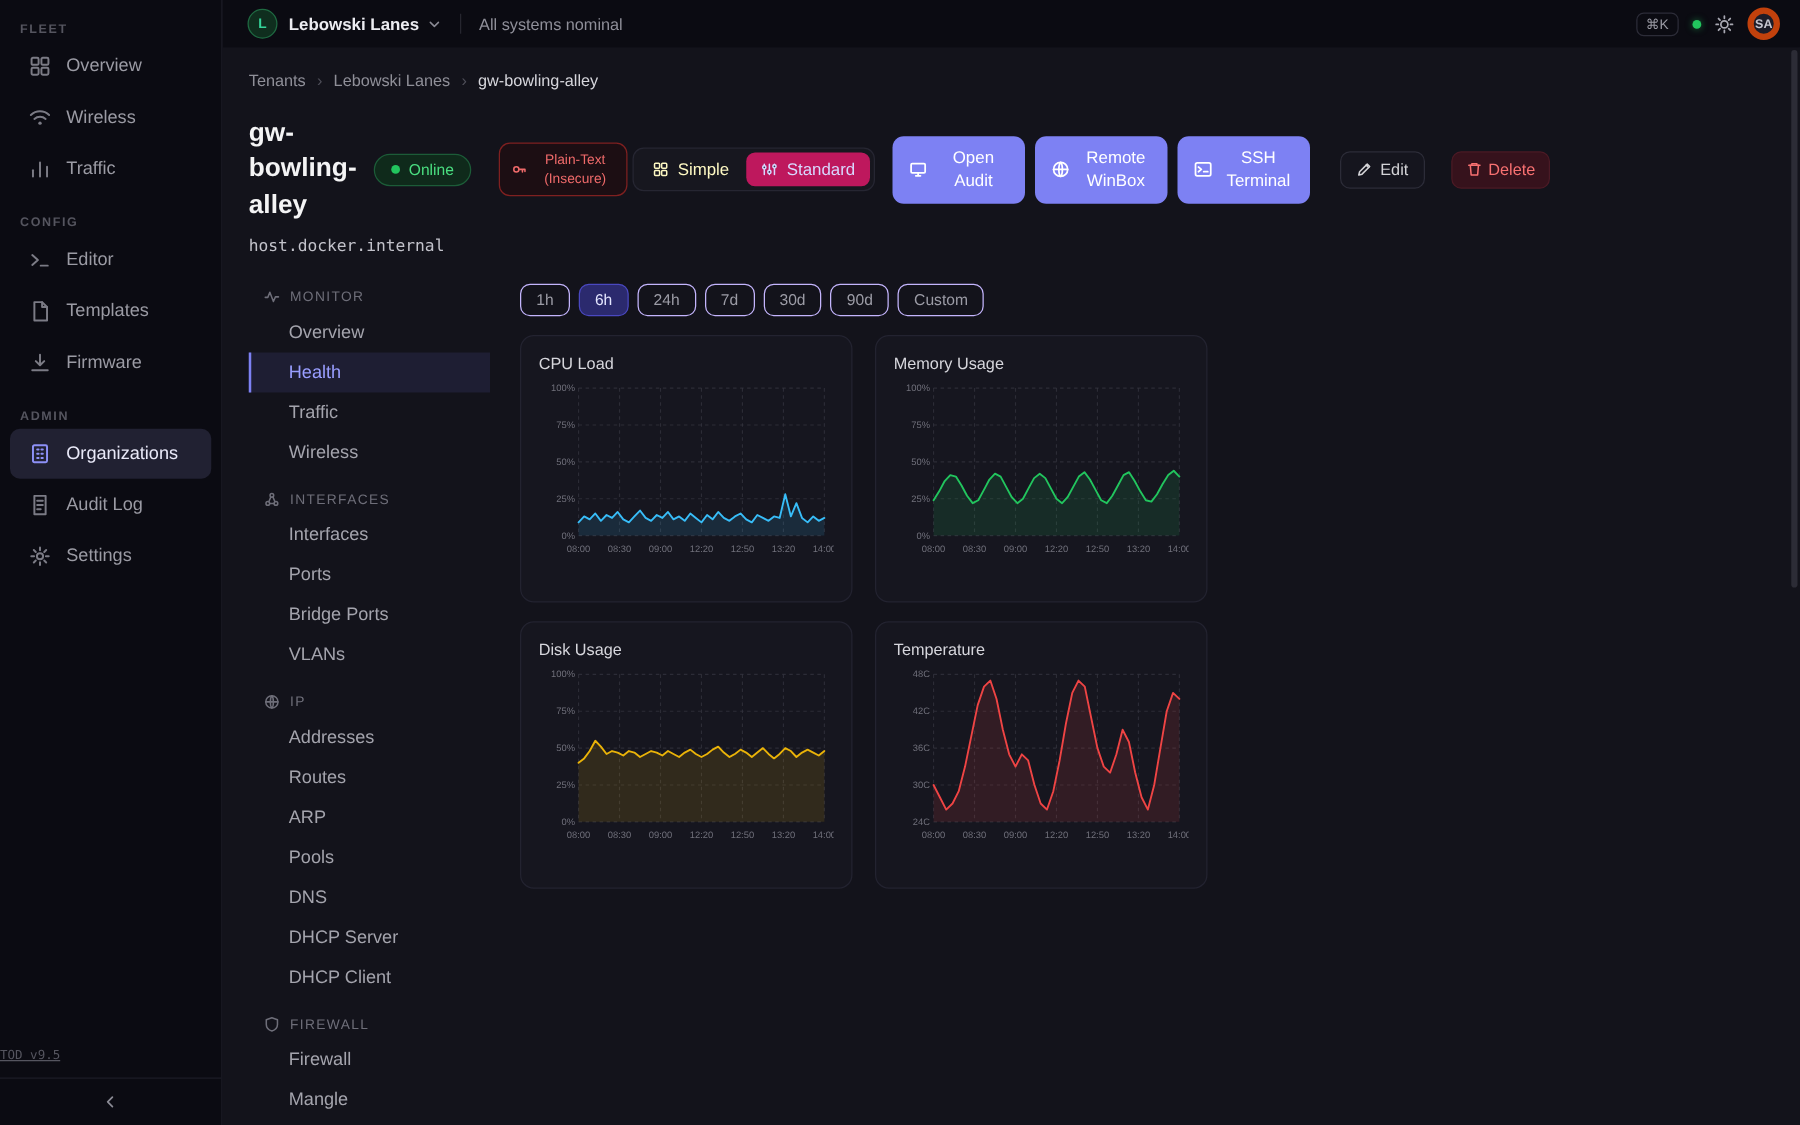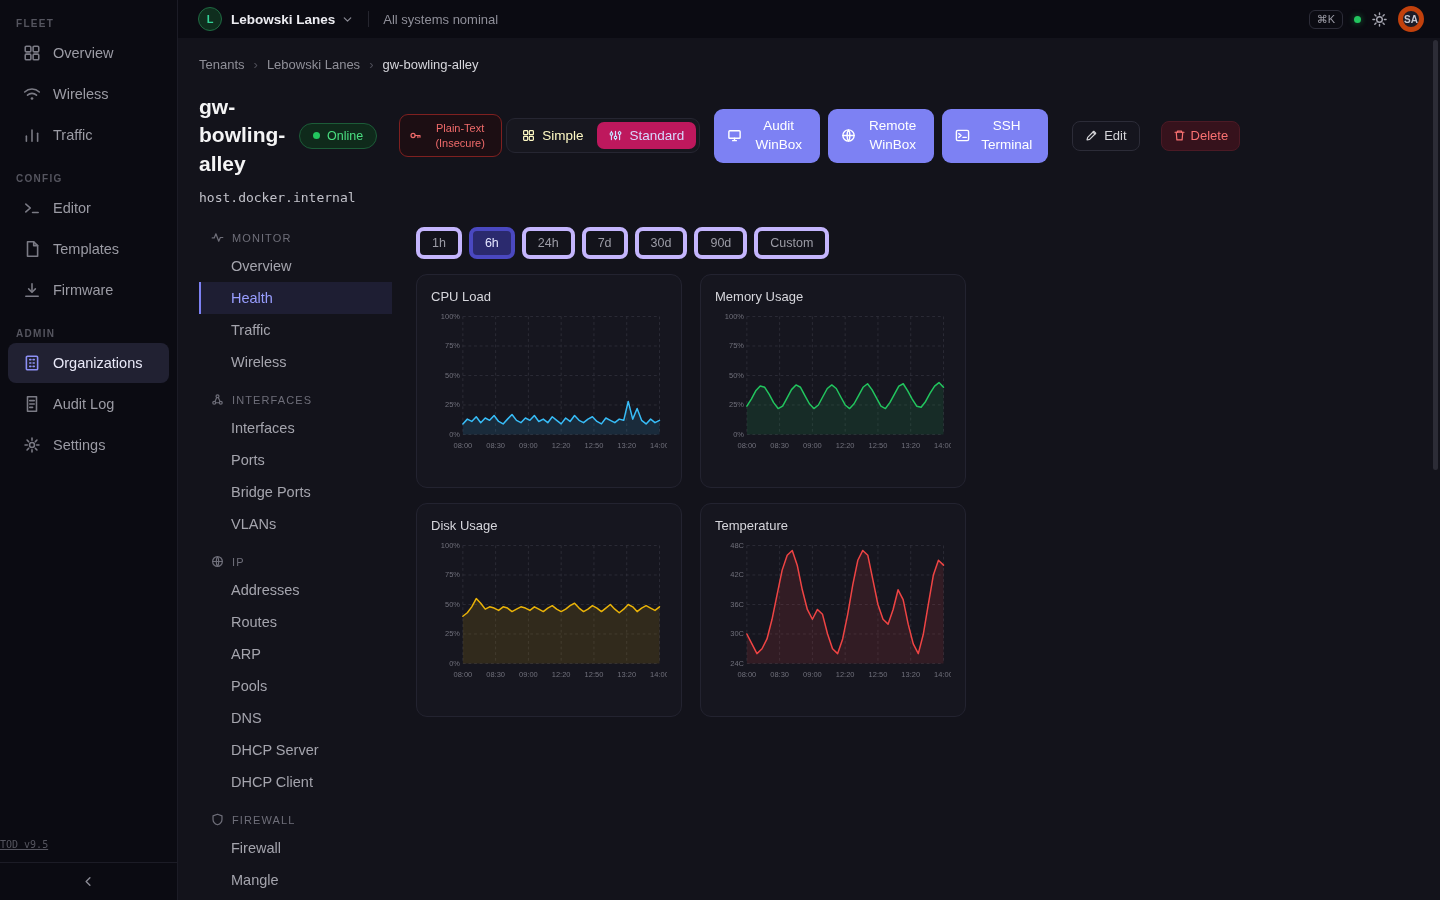--- a/index.html
+++ b/index.html
@@ -65,21 +65,21 @@
 
   .content-row { display:flex; margin-top:19px; height:640px; }
   .subnav { width:193px; flex:none; }
   .sn-header { display:flex; align-items:center; gap:8px; color:#6e6e79; font-size:11px; letter-spacing:1.1px; padding:7px 0 6px 12px; margin-top:8px; }
   .sn-header:first-child { margin-top:0; }
   .sn-item { padding:8px 0 8px 30px; font-size:14.5px; color:#a4a4ad; border-left:2px solid transparent; cursor:pointer; }
   .sn-item.active { background:#1e1e33; border-left-color:#7d81f3; color:#999eff; }
 
   .charts-col { flex:1; margin-left:24px; }
   .pills { display:flex; gap:7px; margin-top:3px; }
-  .pill { border:4px solid #c4b5fd; background:transparent; color:#9c9ca6; border-radius:8px; padding:5px 12px; font-size:12.5px; font-family:inherit; cursor:pointer; }
+  .pill { border:1px solid #c4b5fd; background:transparent; color:#9c9ca6; border-radius:8px; padding:5px 12px; font-size:12.5px; font-family:inherit; cursor:pointer; }
   .pill.active { background:#2b2a6e; border-color:#4a48c0; color:#e4e6ff; }
   .charts-grid { display:grid; grid-template-columns:266px 266px; gap:15px 18px; margin-top:15px; }
   .chart-card { background:#16161f; border:1px solid #232330; border-radius:11px; padding:14px 14px 4px; height:214px; }
   .chart-title { font-size:13px; color:#d6d6dc; margin-bottom:5px; }
   .chart-svg { width:100%; display:block; }
   .chart-svg .grid { stroke:#34343f; stroke-dasharray:3 3; stroke-width:1; opacity:.75; }
   .chart-svg .tick { fill:#70707b; font-size:8px; font-family:"Liberation Sans",sans-serif; }
 
   .scroll-thumb { position:fixed; right:2px; top:40px; width:5px; height:430px; background:#2c2c36; border-radius:3px; }
 </style>
@@ -269,21 +269,21 @@
     </div>
 
     <div class="hdr-actions">
       <button class="btn-primary">
         <span class="i">
             <svg viewBox="0 0 16 16">
               <rect x="2" y="3" width="12" height="8" rx="1"></rect>
               <path d="M6 13.5h4M8 11v2.5"></path>
             </svg>
           </span>
-        <span class="lbl">Audit WinBox</span>
+        <span class="lbl">Open Audit</span>
       </button>
       <button class="btn-primary">
         <span class="i">
             <svg viewBox="0 0 16 16">
               <circle cx="8" cy="8" r="6"></circle>
               <path d="M2 8h12M8 2c2 2 2 10 0 12-2-2-2-10 0-12z"></path>
             </svg>
           </span>
         <span class="lbl">Remote WinBox</span>
       </button>

